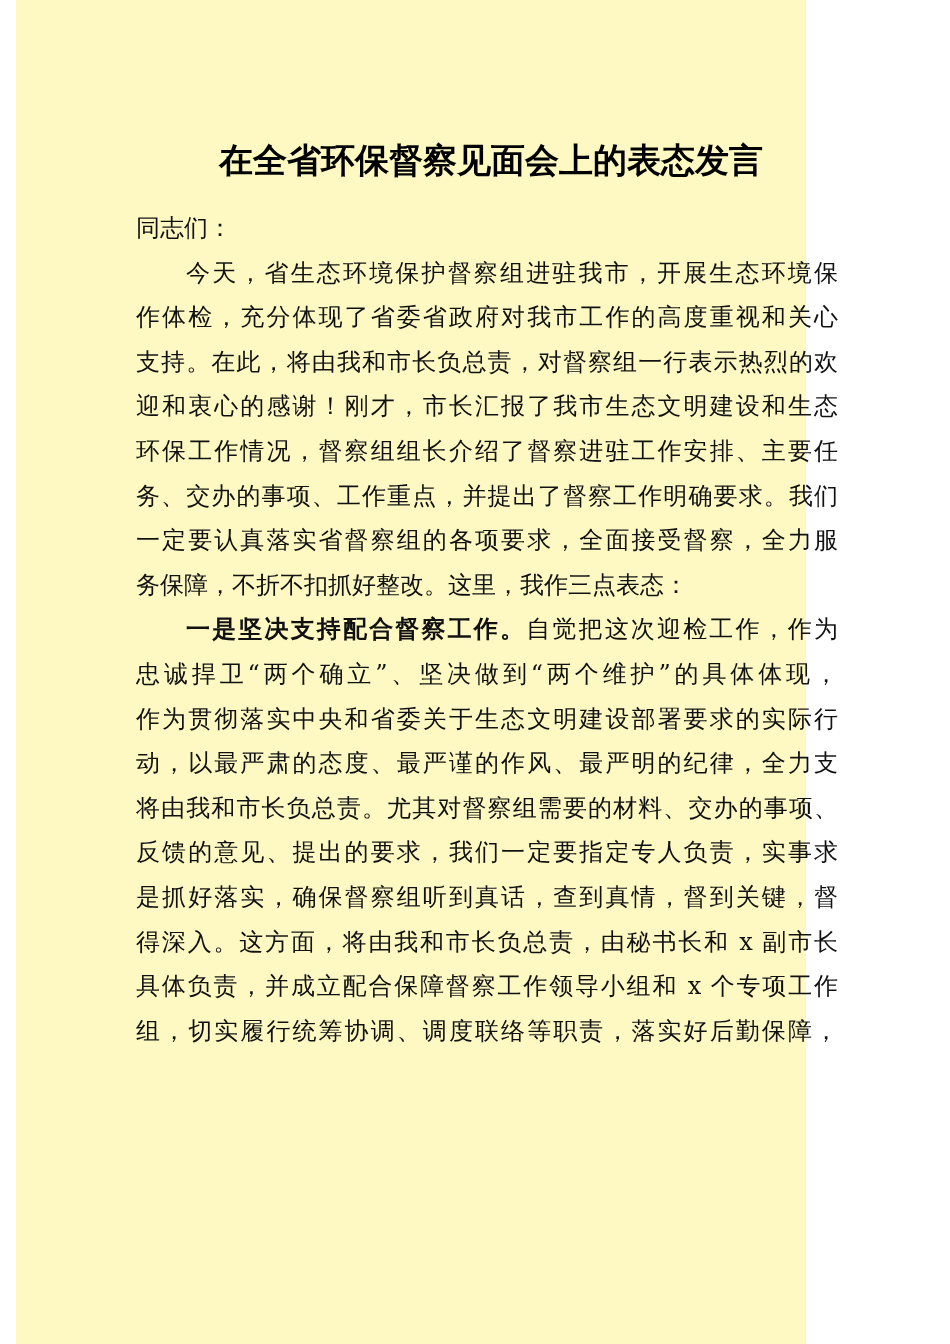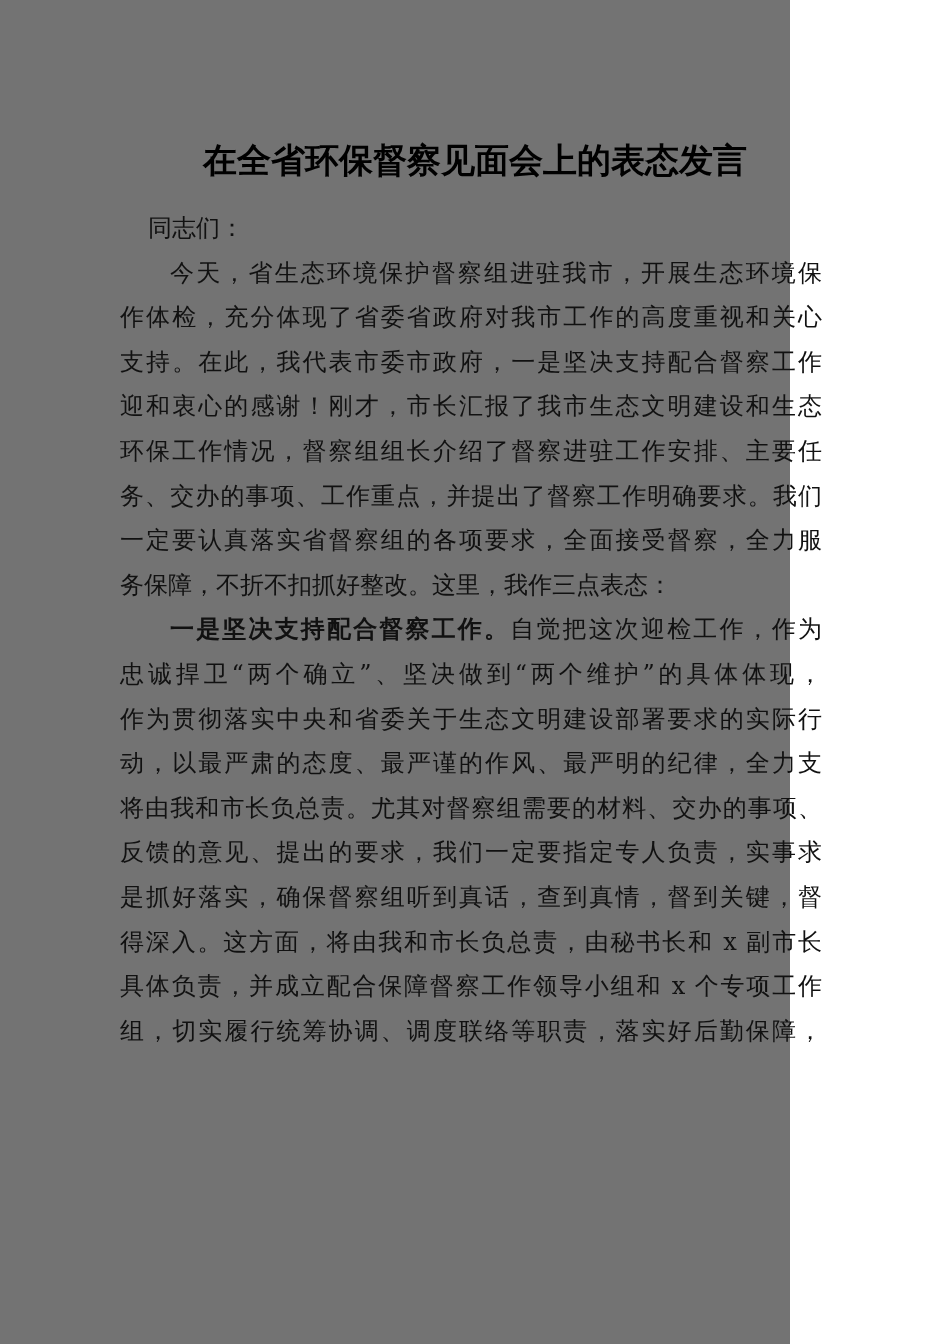--- a/index.html
+++ b/index.html
@@ -1,46 +1,46 @@
 <!DOCTYPE html>
 <html><head>
 <meta charset="utf-8">
 <style>
   html, body { margin: 0; padding: 0; background: #ffffff; }
   body { width: 950px; height: 1344px; position: relative; overflow: hidden; }
-  .page { position: absolute; left: 0; top: 0; width: 790px; height: 1344px; background: #737373; }
+  .page { position: absolute; left: 16px; top: 0; width: 790px; height: 1344px; background: #fef9c3; }
   .title {
     position: absolute; left: 0; top: 136px; width: 950px; text-align: center;
     font-family: "DejaVu Serif", "Liberation Serif", serif;
     font-size: 34px; font-weight: bold; color: #000; letter-spacing: 0px; line-height: 48px;
   }
   .body {
     position: absolute; left: 120px; top: 206px; width: 702px;
     font-family: "DejaVu Serif", "Liberation Serif", serif;
     font-size: 24px; color: #111; line-height: 44.6px;
   }
   .line { display: block; height: 44.6px; white-space: nowrap; text-align: justify; text-align-last: justify; }
   .line.last { text-align-last: left; }
   .line.indent { padding-left: 50px; }
-  .salutation { text-align-last: left; margin-left: 28px; }
+  .salutation { text-align-last: left; }
   .bold { font-weight: bold; }
 </style>
 </head>
 <body>
 
 <div class="page">
   <div class="title">在全省环保督察见面会上的表态发言</div>
 
   <div class="body">
     <span class="line salutation">同志们：</span>
 
     <div>
       <span class="line indent">今天，省生态环境保护督察组进驻我市，开展生态环境保</span>
       <span class="line">作体检，充分体现了省委省政府对我市工作的高度重视和关心</span>
-      <span class="line">支持。在此，我代表市委市政府，一是坚决支持配合督察工作</span>
+      <span class="line">支持。在此，将由我和市长负总责，对督察组一行表示热烈的欢</span>
       <span class="line">迎和衷心的感谢！刚才，市长汇报了我市生态文明建设和生态</span>
       <span class="line">环保工作情况，督察组组长介绍了督察进驻工作安排、主要任</span>
       <span class="line">务、交办的事项、工作重点，并提出了督察工作明确要求。我们</span>
       <span class="line">一定要认真落实省督察组的各项要求，全面接受督察，全力服</span>
       <span class="line last">务保障，不折不扣抓好整改。这里，我作三点表态：</span>
     </div>
 
     <div>
       <span class="line indent"><span class="bold">一是坚决支持配合督察工作。</span><span>自觉把这次迎检工作，作为</span></span>
       <span class="line">忠诚捍卫“两个确立”、坚决做到“两个维护”的具体体现，</span>

